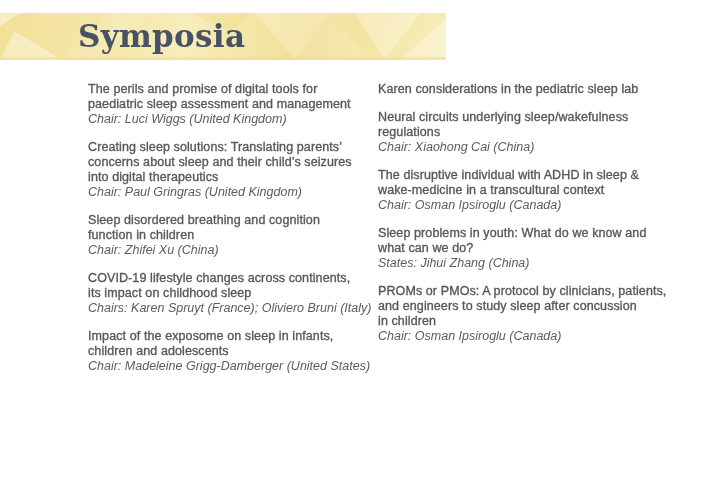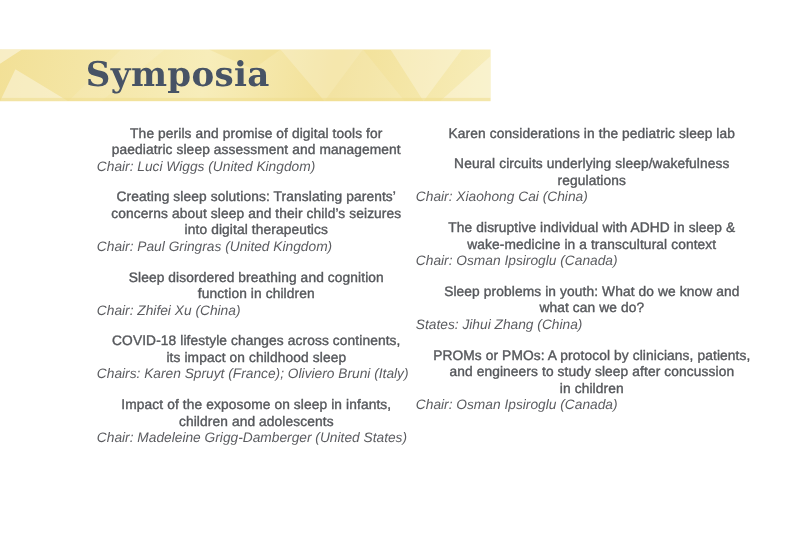--- a/index.html
+++ b/index.html
@@ -8,21 +8,20 @@
     background: #ffffff;
   }
   .page {
     position: relative;
     width: 714px;
     height: 461px;
     background: var(--page-bg, #ffffff);
     overflow: hidden;
     font-family: "Liberation Sans", sans-serif;
     color: var(--text-color, #56585c);
-    margin-top: 32px;
   }
   .banner {
     position: absolute;
     left: 0;
     top: 13px;
     width: 446px;
     height: 47px;
     background: linear-gradient(100deg,
       var(--banner-yellow, #f2e096) 0%,
       var(--banner-yellow-light, #f6e8ae) 42%,
@@ -60,21 +59,20 @@
   .col { flex: 0 0 auto; }
   .col-left  { width: 290px; }
   .col-right { width: 320px; }
   .symposium { margin: 0 0 13px 0; }
   .symposium-title {
     font-size: 12.5px;
     line-height: 15px;
     color: var(--text-color, #56585c);
     white-space: pre;
     letter-spacing: 0.1px;
-    text-align: center;
     -webkit-text-stroke: 0.35px var(--text-color, #56585c);
   }
   .symposium-chair {
     font-size: 12.5px;
     line-height: 15px;
     font-style: italic;
     color: var(--chair-color, #5b5c60);
     white-space: nowrap;
   }
 </style>
@@ -114,21 +112,21 @@
   </div>
 
   <div class="symposium">
     <div class="symposium-title">Sleep disordered breathing and cognition
 function in children</div>
     <div class="symposium-chair">Chair: Zhifei Xu (China)</div>
   </div>
 
 
   <div class="symposium">
-    <div class="symposium-title">COVID-18 lifestyle changes across continents,
+    <div class="symposium-title">COVID-19 lifestyle changes across continents,
 its impact on childhood sleep</div>
     <div class="symposium-chair">Chairs: Karen Spruyt (France); Oliviero Bruni (Italy)</div>
   </div>
 
   <div class="symposium">
     <div class="symposium-title">Impact of the exposome on sleep in infants,
 children and adolescents</div>
     <div class="symposium-chair">Chair: Madeleine Grigg-Damberger (United States)</div>
   </div>
 

